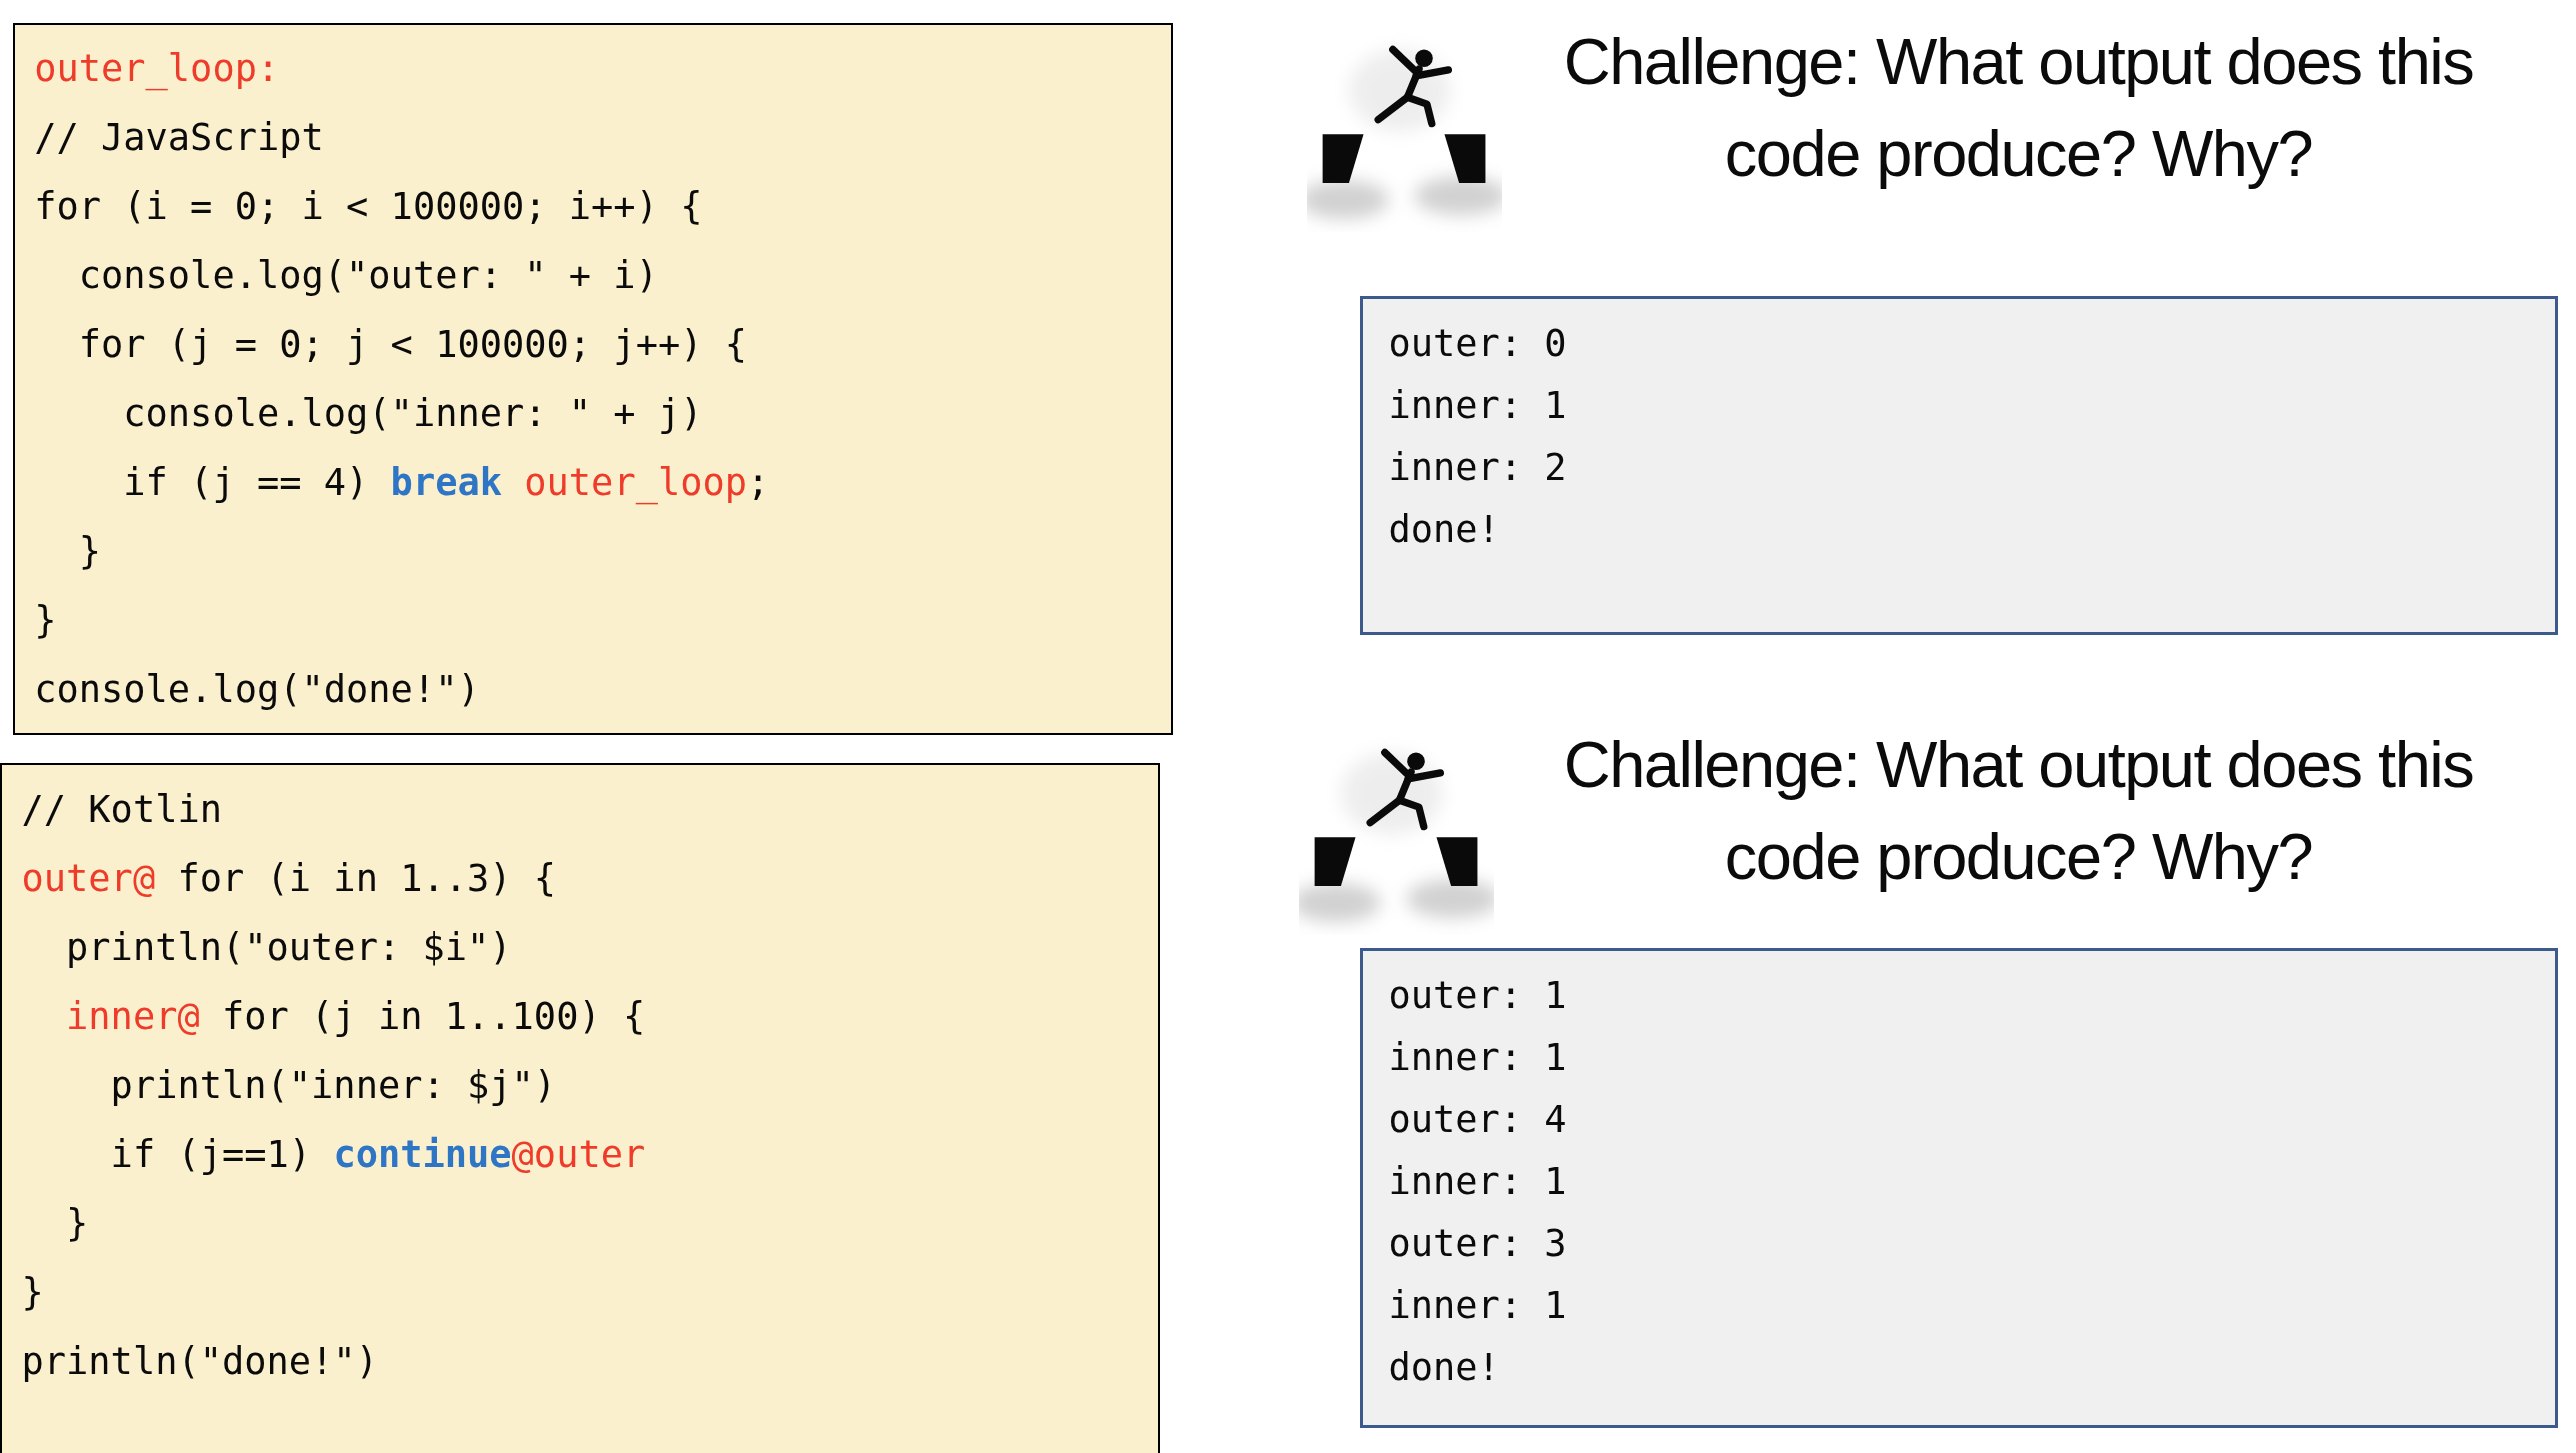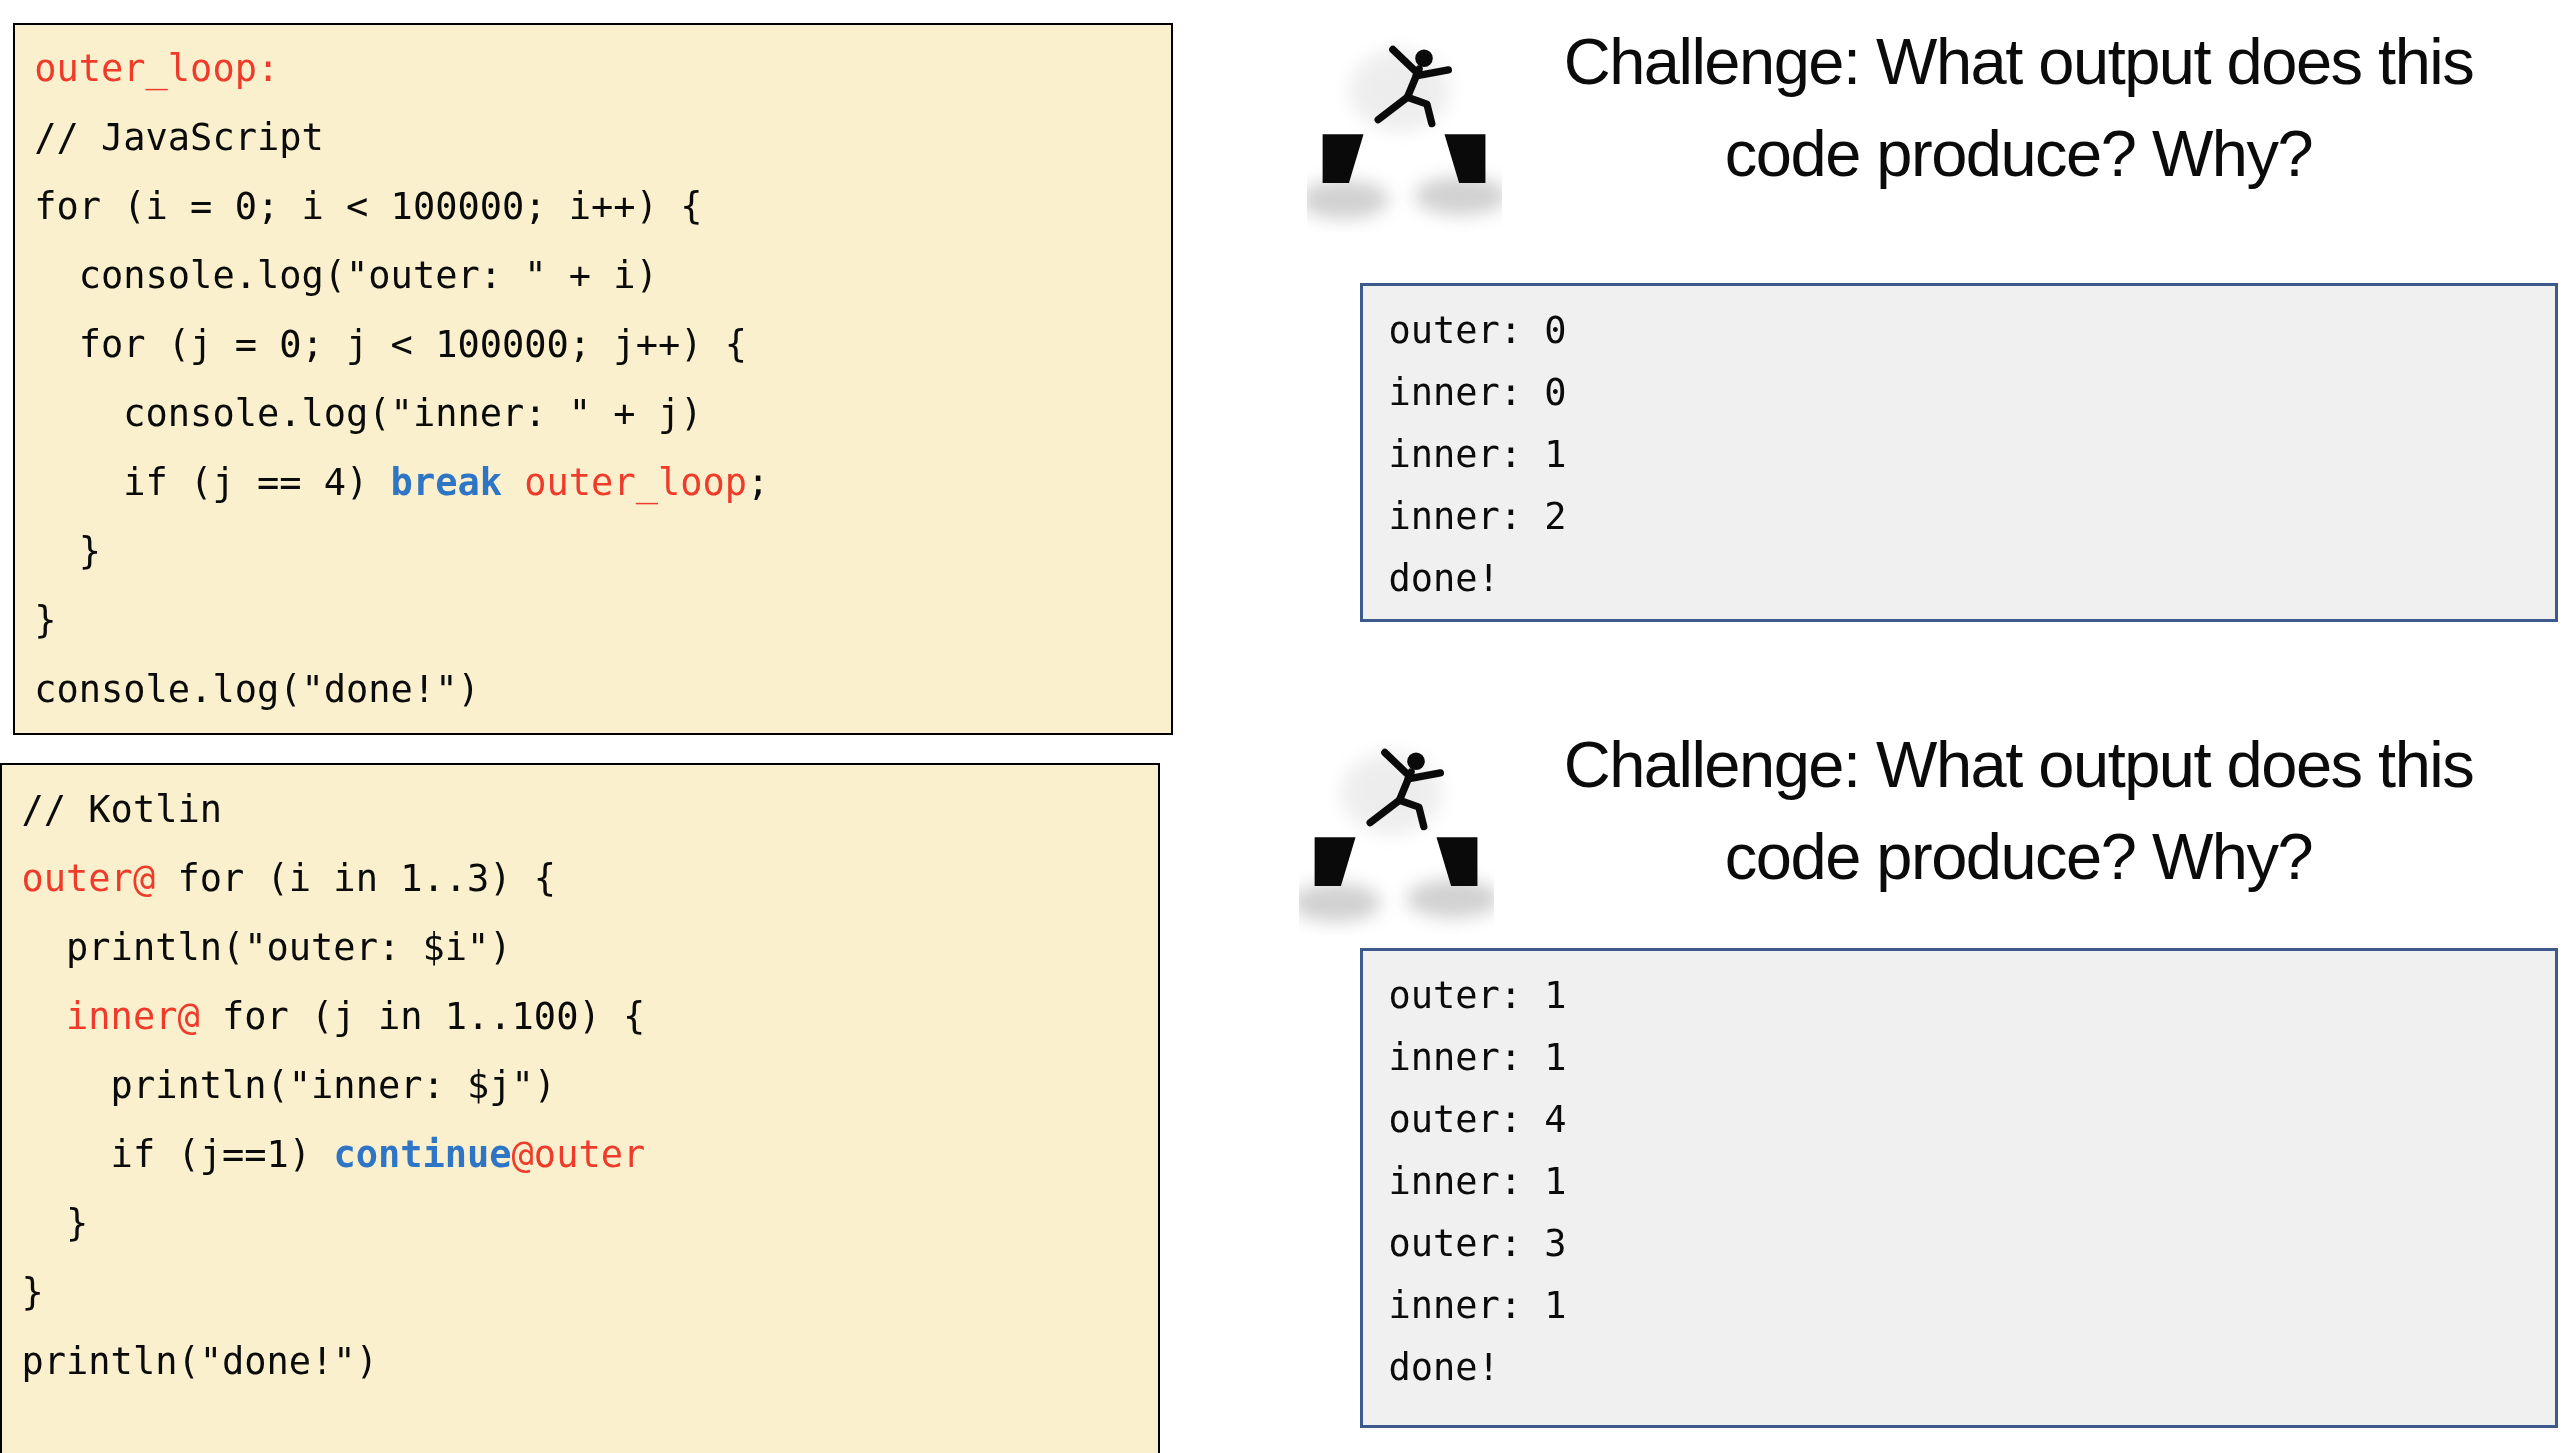--- a/index.html
+++ b/index.html
@@ -51,21 +51,21 @@
   .challenge-icon.c2{left:1299px;top:725px;}
   
   .output-box{
     position:absolute;
     box-sizing:border-box;
     background:var(--output-bg);
     border:3.9px solid var(--output-border);
     padding:13.7px 0 0 25.4px;
     overflow:hidden;
   }
-  .output-box.o1{left:1360px;top:283px;width:1198px;height:339px;}
+  .output-box.o1{left:1360px;top:296px;width:1198px;height:339px;}
   .output-box.o2{left:1360px;top:948px;width:1198px;height:480px;}
   .output-line{
     white-space:pre;
     font-family:"DejaVu Sans Mono","Liberation Mono",monospace;
     font-size:37px;
     line-height:62px;
     color:var(--text-color);
   }
 </style>
 </head>
@@ -121,21 +121,20 @@
     </g>
   </svg>
 
   <div class="challenge-title c1">
     <div>Challenge: What output does this</div>
     <div>code produce? Why?</div>
   </div>
 
   <div class="output-box o1">
       <div class="output-line">outer: 0</div>
-      <div class="output-line">inner: 0</div>
       <div class="output-line">inner: 1</div>
       <div class="output-line">inner: 2</div>
       <div class="output-line">done!</div>
     </div>
 
   <svg class="challenge-icon c2" viewBox="0 0 200 215">
     <defs>
       <filter id="soft2" x="-60%" y="-60%" width="220%" height="220%">
         <feGaussianBlur stdDeviation="9"></feGaussianBlur>
       </filter>

